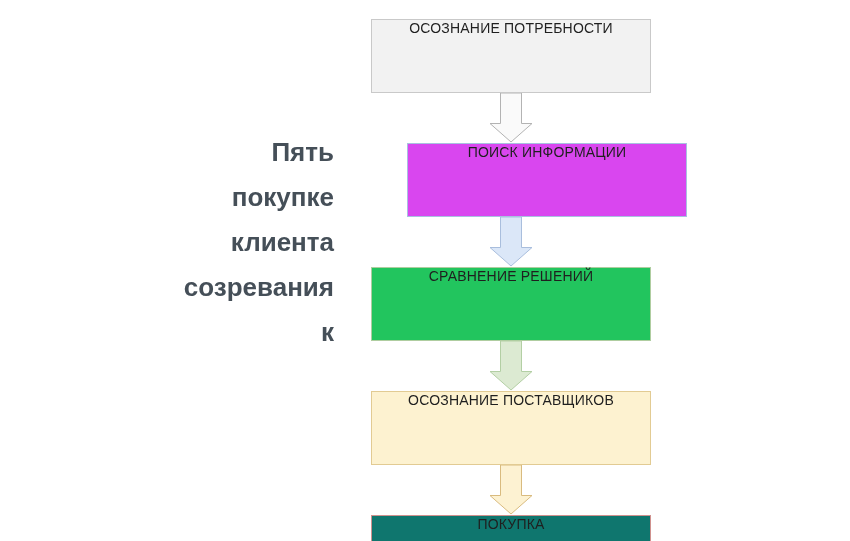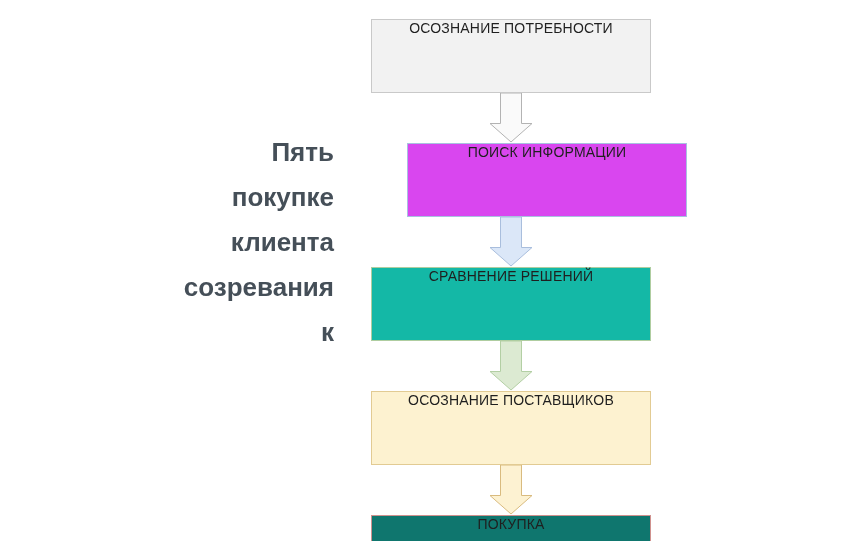--- a/index.html
+++ b/index.html
@@ -85,21 +85,21 @@
     <div class="stage-box" style="background-color: #d946ef; border-color: rgb(168, 193, 224); margin-left: 36px;">
       <span class="stage-label">ПОИСК ИНФОРМАЦИИ</span>
     </div>
 
     <div class="arrow-wrap">
       <svg class="arrow-svg" width="44" height="50" viewBox="0 0 44 50">
         <polygon points="11.5,0 11.5,30.5 1,30.5 22,49 43,30.5 32.5,30.5 32.5,0" stroke-width="1" fill="#dbe7f8" stroke="#a9bedd"></polygon>
       </svg>
     </div>
 
-    <div class="stage-box" style="background-color: #14b8a6; border-color: rgb(175, 205, 160);">
+    <div class="stage-box" style="background-color: #22c55e; border-color: rgb(175, 205, 160);">
       <span class="stage-label">СРАВНЕНИЕ РЕШЕНИЙ</span>
     </div>
 
     <div class="arrow-wrap">
       <svg class="arrow-svg" width="44" height="50" viewBox="0 0 44 50">
         <polygon points="11.5,0 11.5,30.5 1,30.5 22,49 43,30.5 32.5,30.5 32.5,0" stroke-width="1" fill="#dcead2" stroke="#b3cfa4"></polygon>
       </svg>
     </div>
 
     <div class="stage-box" style="background-color: rgb(253, 242, 208); border-color: rgb(226, 203, 147);">

